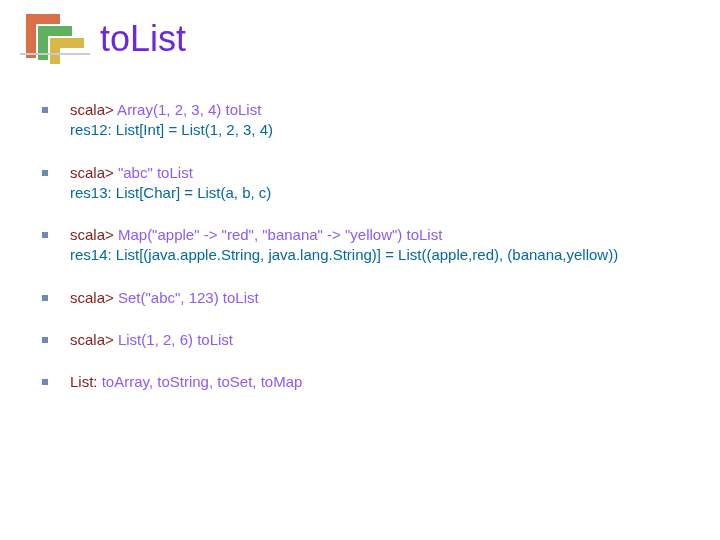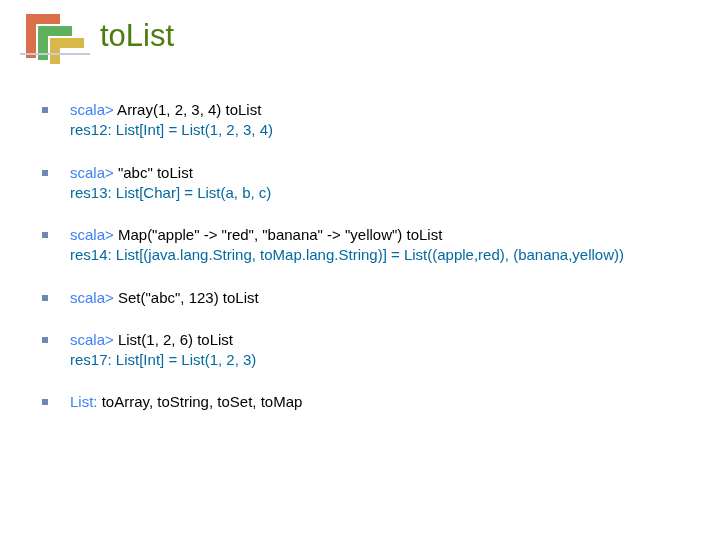--- a/index.html
+++ b/index.html
@@ -24,22 +24,22 @@
     top: 10px;
     left: 20px;
     width: 70px;
     height: 60px;
     pointer-events: none;
   }
   .title {
     position: absolute;
     top: 18px;
     left: 100px;
-    font-size: 31px;
-    color: #4d7c0f;
+    font-size: 36px;
+    color: #6d28d9;
     font-family: Verdana, Arial, sans-serif;
     text-align: center;
   }
   .content {
     position: absolute;
     top: 100px;
     left: 42px;
     right: 40px;
   }
   .item {
@@ -49,22 +49,22 @@
     line-height: 1.35;
   }
   .bullet {
     position: absolute;
     left: 0px;
     top: 7px;
     width: 6px;
     height: 6px;
     background: #6c8ab0;
   }
-  .prompt { color: #3b82f6; margin-top: 28px; }
-  .code   { color: #000000; }
+  .prompt { color: #7f1d1d; margin-top: 28px; }
+  .code   { color: #8b5cf6; }
   .output { color: #0369a1; }
 </style>
 </head>
 <body>
 
 <div class="slide">
 
   <svg class="decor" viewBox="0 0 70 60">
     <rect x="6" y="4" width="34" height="10" fill="#d9704a"></rect>
     <rect x="6" y="14" width="10" height="34" fill="#d9704a"></rect>
@@ -87,32 +87,31 @@
 
     <div class="item">
       <div class="bullet"></div>
       <span class="prompt">scala&gt; </span><span class="code">"abc" toList</span><br>
       <span class="output">res13: List[Char] = List(a, b, c)</span>
     </div>
 
     <div class="item">
       <div class="bullet"></div>
       <span class="prompt">scala&gt;</span><span class="code"> Map("apple" -&gt; "red", "banana" -&gt; "yellow") toList</span><br>
-      <span class="output">res14: List[(java.lang.String, toMap.lang.String)] = List((apple,red), (banana,yellow))</span>
+      <span class="output">res14: List[(java.apple.String, java.lang.String)] = List((apple,red), (banana,yellow))</span>
     </div>
 
     <div class="item">
       <div class="bullet"></div>
       <span class="prompt">scala&gt; </span><span class="code">Set("abc", 123) toList</span><br>
     </div>
 
     <div class="item">
       <div class="bullet"></div>
       <span class="prompt">scala&gt;</span><span class="code"> List(1, 2, 6) toList</span><br>
-      <span class="output">res17: List[Int] = List(1, 2, 3)</span>
     </div>
 
     <div class="item">
       <div class="bullet"></div>
       <span class="prompt">List: </span><span class="code">toArray, toString, toSet, toMap</span>
     </div>
 
   </div>
 </div>
 

